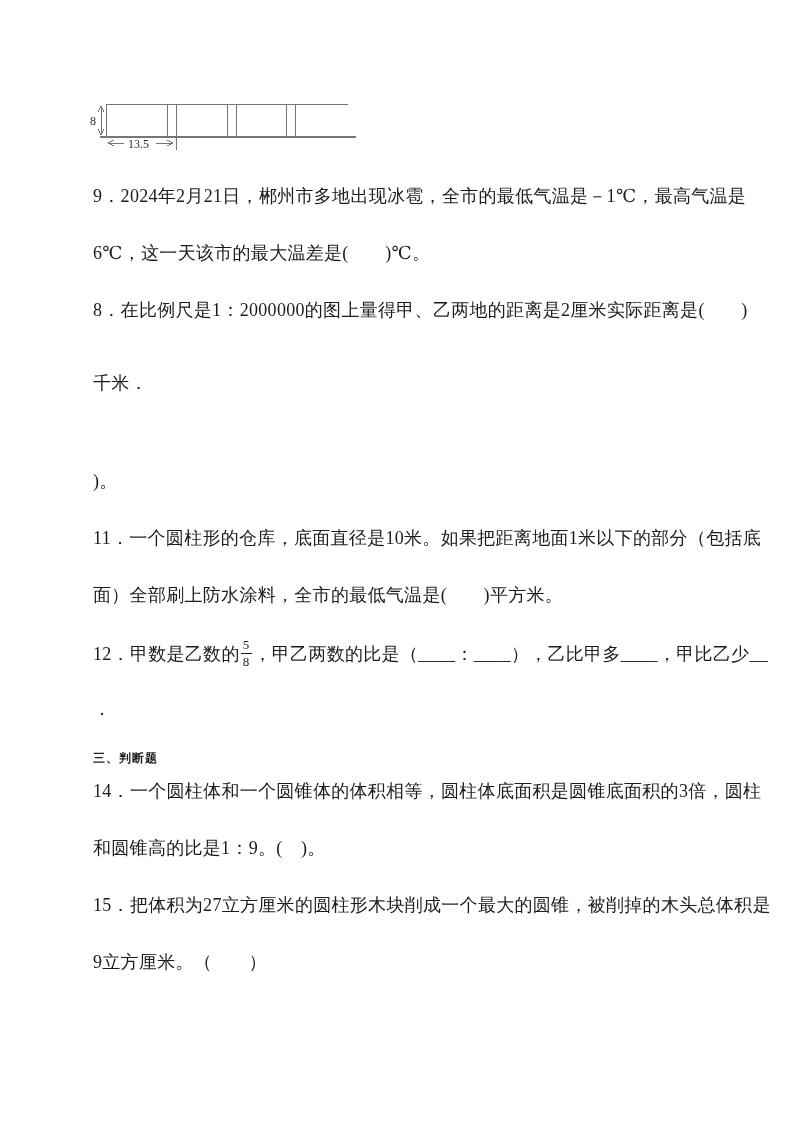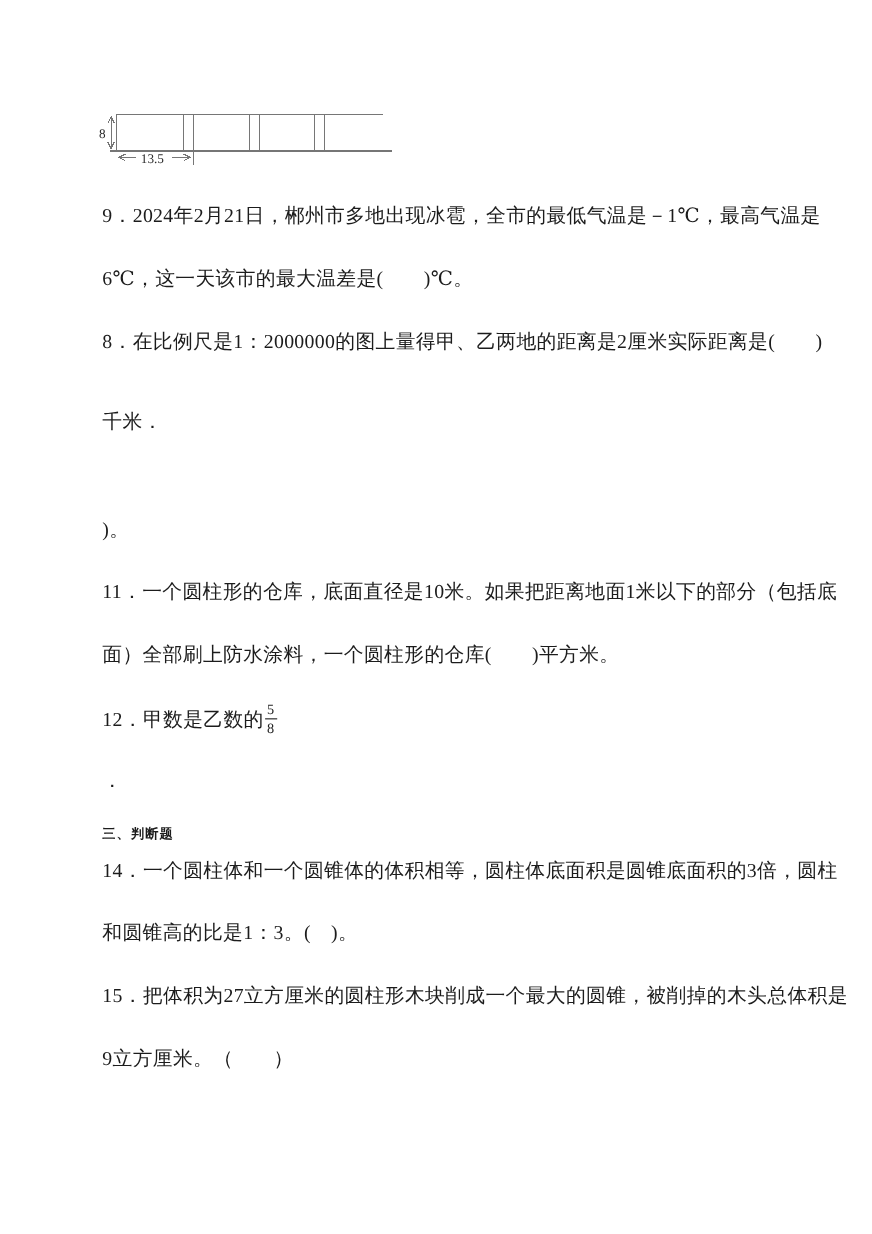--- a/index.html
+++ b/index.html
@@ -83,28 +83,28 @@
 
   <div class="line" style="top:184px">9．2024年2月21日，郴州市多地出现冰雹，全市的最低气温是－1℃，最高气温是</div>
   <div class="line" style="top:241px">6℃，这一天该市的最大温差是(　　)℃。</div>
 
   <div class="line" style="top:298px">8．在比例尺是1：2000000的图上量得甲、乙两地的距离是2厘米实际距离是(　　)</div>
   <div class="line" style="top:371px">千米．</div>
 
   <div class="line" style="top:469px">)。</div>
 
   <div class="line" style="top:526px">11．一个圆柱形的仓库，底面直径是10米。如果把距离地面1米以下的部分（包括底</div>
-  <div class="line" style="top:583px">面）全部刷上防水涂料，一个圆柱形的仓库(　　)平方米。</div>
+  <div class="line" style="top:583px">面）全部刷上防水涂料，全市的最低气温是(　　)平方米。</div>
 
   <div class="line" style="top:638px">
-    <span>12．甲数是乙数的</span><span class="frac"><span class="num">5</span><span class="den">8</span></span>
+    <span>12．甲数是乙数的</span><span class="frac"><span class="num">5</span><span class="den">8</span></span><span>，甲乙两数的比是（____：____），乙比甲多____，甲比乙少__</span>
   </div>
   <div class="line" style="top:697px">．</div>
 
   <div class="line heading" style="top:746px">三、判断题</div>
 
   <div class="line" style="top:779px">14．一个圆柱体和一个圆锥体的体积相等，圆柱体底面积是圆锥底面积的3倍，圆柱</div>
-  <div class="line" style="top:836px">和圆锥高的比是1：3。(　)。</div>
+  <div class="line" style="top:836px">和圆锥高的比是1：9。(　)。</div>
 
   <div class="line" style="top:893px">15．把体积为27立方厘米的圆柱形木块削成一个最大的圆锥，被削掉的木头总体积是</div>
   <div class="line" style="top:950px">9立方厘米。（　　）</div>
 
 </div>
 
 </body></html>

